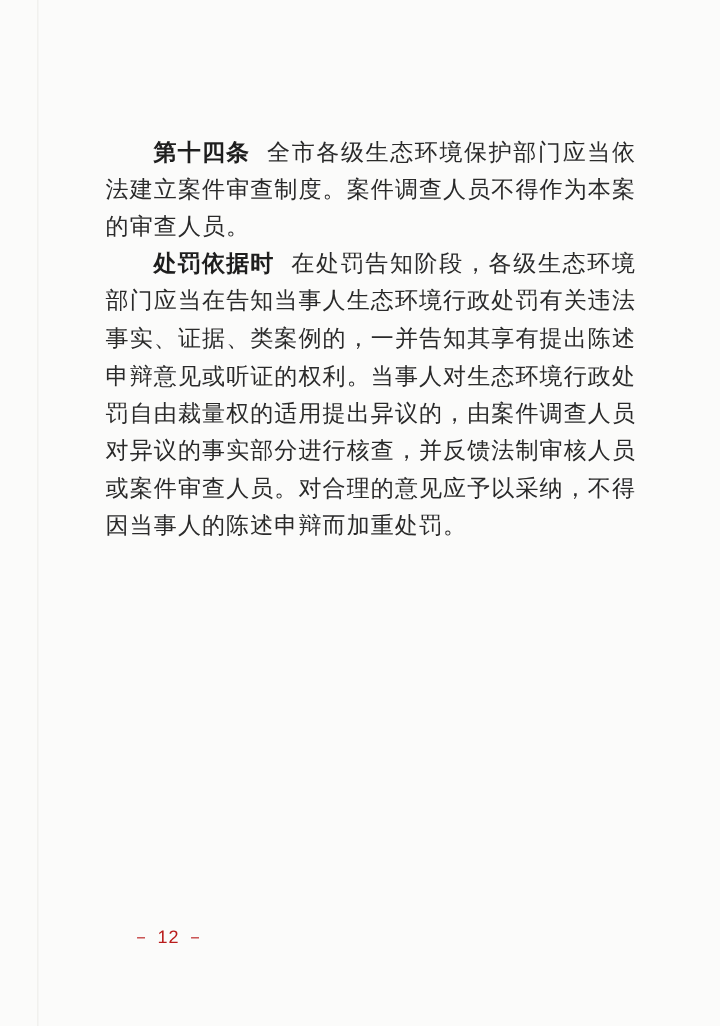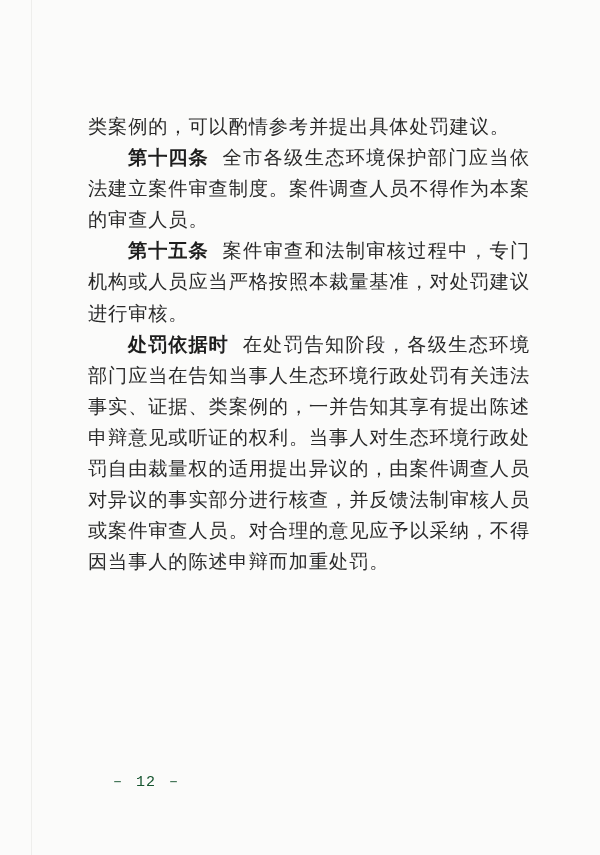--- a/index.html
+++ b/index.html
@@ -35,40 +35,34 @@
     font-weight: bold;
     letter-spacing: 0.5px;
     color: #1e1e1e;
     margin-right: 14px;
   }
   .page-number {
     position: absolute;
     left: 93px;
     top: 772px;
     font-size: 15px;
-    color: #14532d;
-    font-family: Liberation Mono, monospace;
+    color: #b91c1c;
+    font-family: Liberation Sans, sans-serif;
     letter-spacing: 1px;
     padding-left: 17px;
   }
 </style>
 </head>
 <body>
 
 <div class="page-edge"></div>
 
 <div class="content">
-  <p class="para">
-    <span>类案例的，可以酌情参考并提出具体处罚建议。</span>
-  </p>
   <p class="para indent">
     <span class="art">第十四条</span><span>全市各级生态环境保护部门应当依法建立案件审查制度。案件调查人员不得作为本案的审查人员。</span>
-  </p>
-  <p class="para indent">
-    <span class="art">第十五条</span><span>案件审查和法制审核过程中，专门机构或人员应当严格按照本裁量基准，对处罚建议进行审核。</span>
   </p>
   <p class="para indent">
     <span class="art">处罚依据时</span><span>在处罚告知阶段，各级生态环境部门应当在告知当事人生态环境行政处罚有关违法事实、证据、类案例的，一并告知其享有提出陈述申辩意见或听证的权利。当事人对生态环境行政处罚自由裁量权的适用提出异议的，由案件调查人员对异议的事实部分进行核查，并反馈法制审核人员或案件审查人员。对合理的意见应予以采纳，不得因当事人的陈述申辩而加重处罚。</span>
   </p>
 
 </div>
 
 <div class="page-number">－ 12 －</div>
 
 </body></html>

